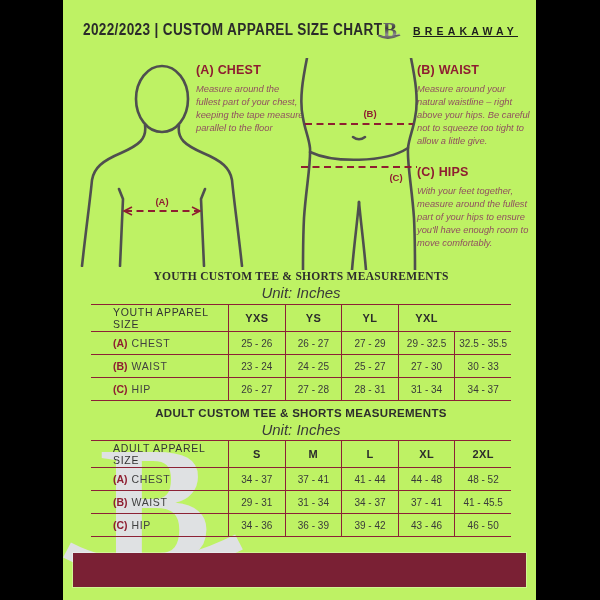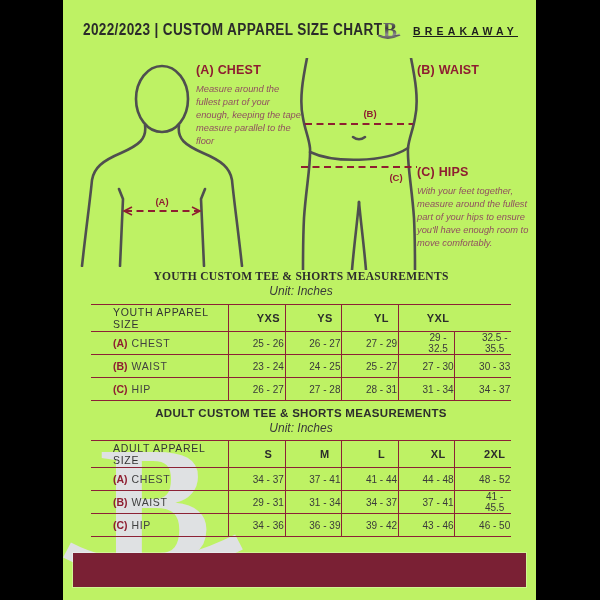--- a/index.html
+++ b/index.html
@@ -32,27 +32,27 @@
   #pants-fig { left:230px; top:58px; }
   .outline { fill:none; stroke:#4f4f4f; stroke-width:2.6; stroke-linecap:round; }
   .dash { fill:none; stroke:#8e1e31; stroke-width:2.2; stroke-dasharray:7 4.5; }
   .arrow { fill:none; stroke:#8e1e31; stroke-width:1.6; stroke-linejoin:miter; }
   .marker { font-family:"Liberation Sans", sans-serif; font-size:9.5px; font-weight:700; fill:#8e1e31; }
 
   
   .tbl-title { position:absolute; left:28px; width:420px; text-align:center;
                font-size:11.5px; font-weight:700; color:#2d2d2d; letter-spacing:.3px; z-index:1; }
   .tbl-unit  { position:absolute; left:28px; width:420px; text-align:center;
-               font-size:12px; font-style:italic; color:#3a3a3a; z-index:1; }
+               font-size:15px; font-style:italic; color:#3a3a3a; z-index:1; }
   .sizing-table { position:absolute; left:28px; width:420px;
                   border-top:1.5px solid #8c2136; z-index:1; }
   .trow { display:grid; grid-template-columns:137px repeat(5,1fr);
           border-bottom:1.5px solid #8c2136; height:23px; }
   .trow.thead { height:27px; }
-  .tcell { display:flex; align-items:center; font-size:10px; color:#3a3a3a;padding-left:23px; }
+  .tcell { display:flex; align-items:center; font-size:10px; color:#3a3a3a; }
   .tcell.val { justify-content:center; border-left:1.2px solid #8c2136; text-align:center; }
   .tcell.lab { padding-left:22px; }
   .thead .tcell.val { font-weight:700; font-size:11px; color:#2c2c2c; letter-spacing:.4px; }
   .thead .tcell.lab { font-size:10.5px; color:#333; letter-spacing:.7px; }
   .row-prefix { color:#8e1e31; font-weight:700; margin-right:4px; font-size:10.5px; }
   .row-label  { color:#414141; font-size:10.5px; letter-spacing:.6px; }
 
   #youth-title { top:270px;font-family:Liberation Serif, serif; } #youth-unit { top:284px; } #youth-table { top:304px; }
   #adult-title { top:407px; } #adult-unit { top:421px; } #adult-table { top:440px; }
 
@@ -76,22 +76,23 @@
             <stop offset="1" stop-color="#5a5a5a"></stop>
         </linearGradient>
       </defs>
       <text x="9" y="29" font-family="Liberation Serif, serif" font-size="31" font-weight="bold" fill="url(#metal)">B</text>
       <path d="M2,27 Q16,35 34,26" fill="none" stroke="url(#metal)" stroke-width="3.4"></path>
     </svg>
     <span class="brand-txt">BREAKAWAY</span>
   </div>
 
   <div class="guide-head" id="chest-head">(A) CHEST</div>
-  <div class="guide-body" id="chest-body">Measure around the fullest part of your enough, keeping the tape measure parallel to the floor</div>
+  <div class="guide-body" id="chest-body">Measure around the fullest part of your chest, keeping the tape measure parallel to the floor</div>
   <div class="guide-head" id="waist-head">(B) WAIST</div>
+  <div class="guide-body" id="waist-body">Measure around your natural waistline – right above your hips. Be careful not to squeeze too tight to allow a little give.</div>
   <div class="guide-head" id="hips-head">(C) HIPS</div>
   <div class="guide-body" id="hips-body">With your feet together, measure around the fullest part of your hips to ensure you'll have enough room to move comfortably.</div>
 
   <svg class="fig" id="torso-fig" width="175" height="208" viewBox="0 0 175 208">
     <ellipse class="outline" cx="85" cy="40" rx="26" ry="33" stroke-width="3"></ellipse>
     <path class="outline" d="M68,66 C70,80 62,86 44,94 C25,102 17,109 15,121 C13,142 9,170 5,207"></path>
     <path class="outline" d="M102,66 C100,80 108,86 126,94 C145,102 153,109 155,121 C157,142 161,170 165,207"></path>
     <path class="outline" d="M42,130 L46,140 C45,162 44,184 43,207" stroke-width="2.2"></path>
     <path class="outline" d="M128,130 L124,140 C125,162 126,184 127,207" stroke-width="2.2"></path>
     <path class="dash" d="M48,152 L122,152"></path>

